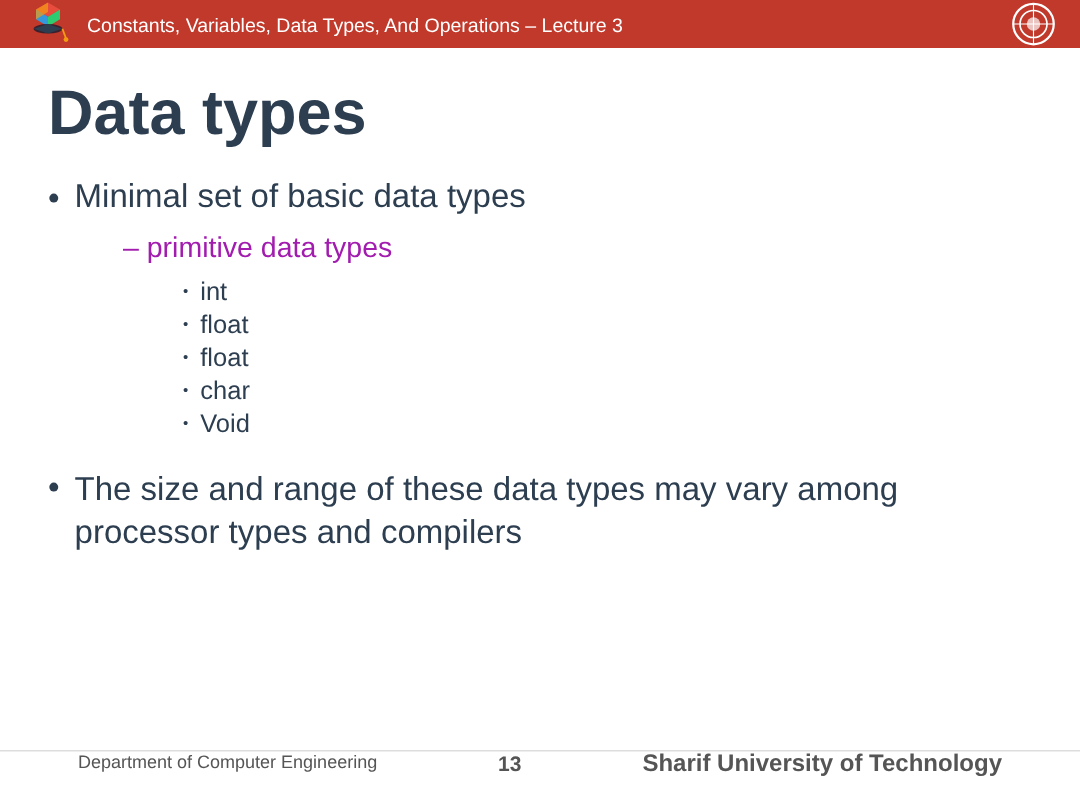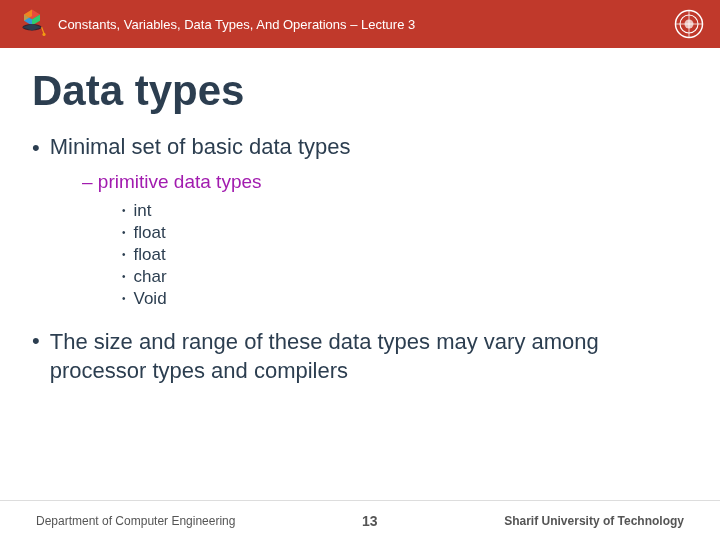--- a/index.html
+++ b/index.html
@@ -12,21 +12,21 @@
       overflow: hidden;
     }
 
     .header-bar {
       background: #c0392b;
       color: white;
       padding: 6px 16px;
       display: flex;
       align-items: center;
       justify-content: space-between;
-      height: 48px;
+      height: 32px;
     }
 
     .header-title {
       font-size: 13px;
       font-weight: normal;
       color: white;
     }
 
     .header-logo {
       width: 30px;
@@ -108,39 +108,38 @@
       line-height: 1.35;
     }
 
     .footer {
       position: absolute;
       bottom: 0;
       left: 0;
       right: 0;
       height: 40px;
       display: flex;
-      align-items: center;
       justify-content: space-between;
-      padding: 0 36px;
+      padding: 0 52px;
       border-top: 1px solid #ddd;
     }
 
     .footer-left {
       font-size: 12px;
       color: #555;
     }
 
     .footer-center {
       font-size: 14px;
       color: #555;
       font-weight: bold;
     }
 
     .footer-right {
-      font-size: 12px;
+      font-size: 16px;
       color: #555;
       font-weight: bold;
     }
   </style>
 </head>
 <body>
 
 <div class="header-bar">
   <div class="header-left">
 

